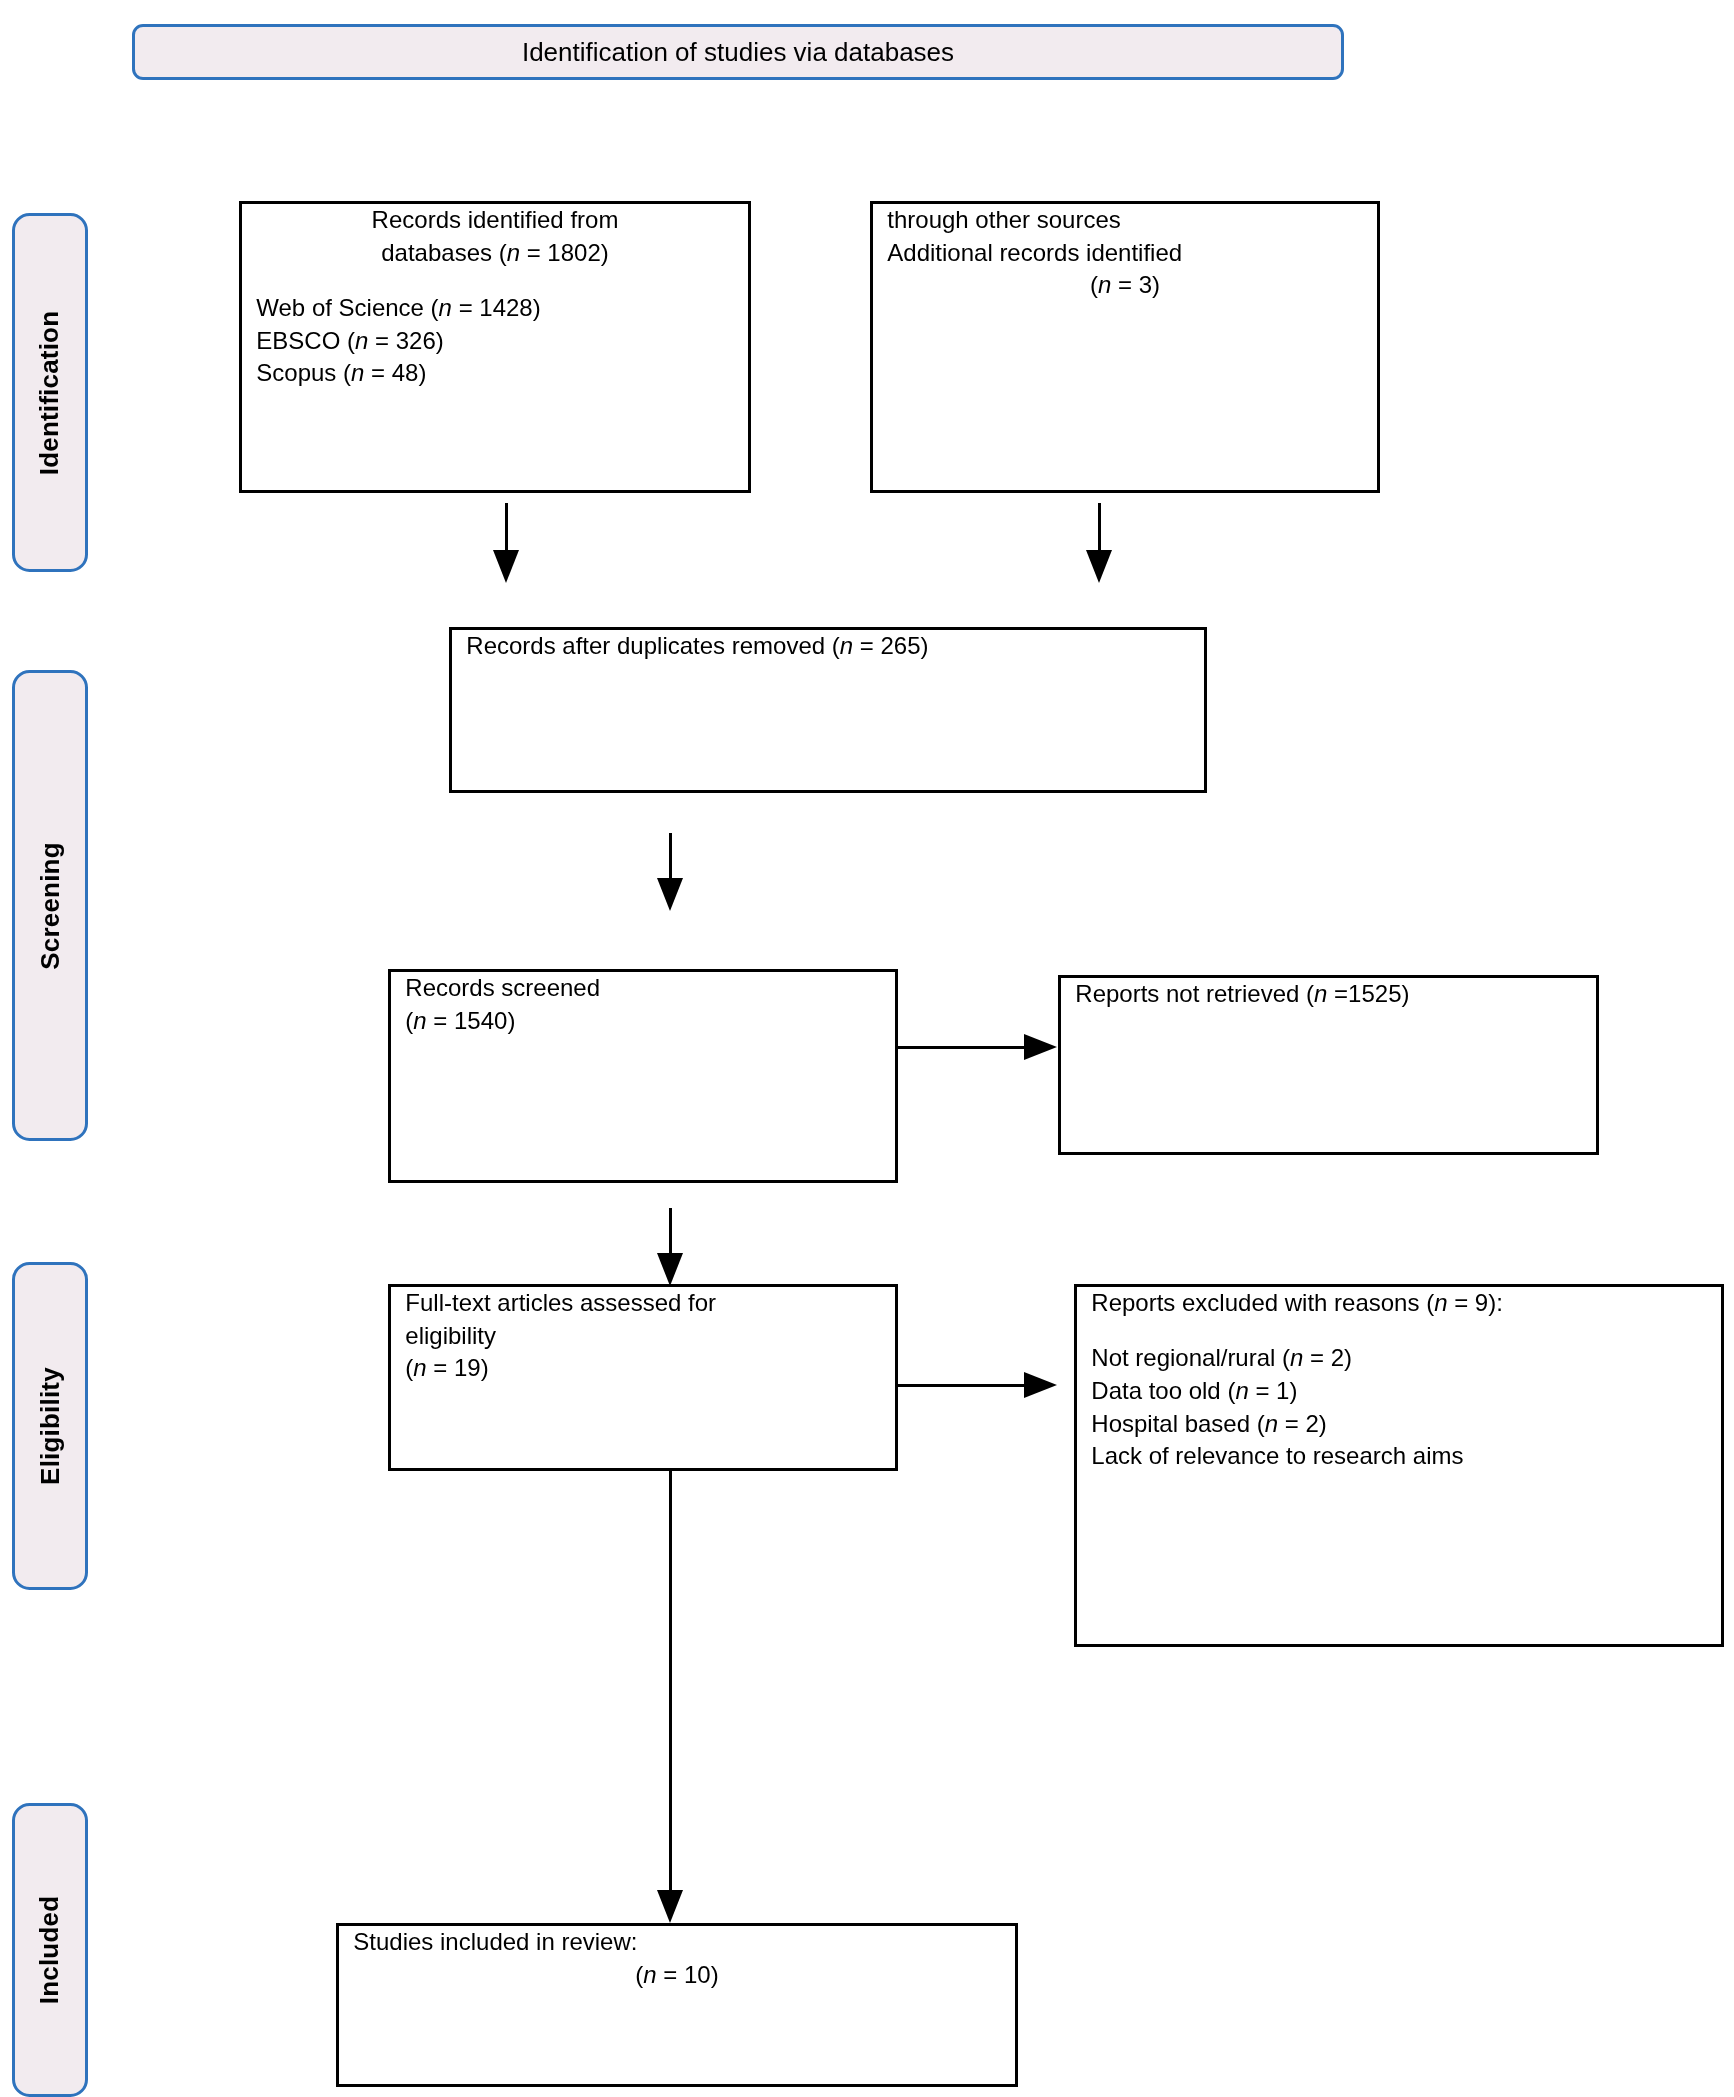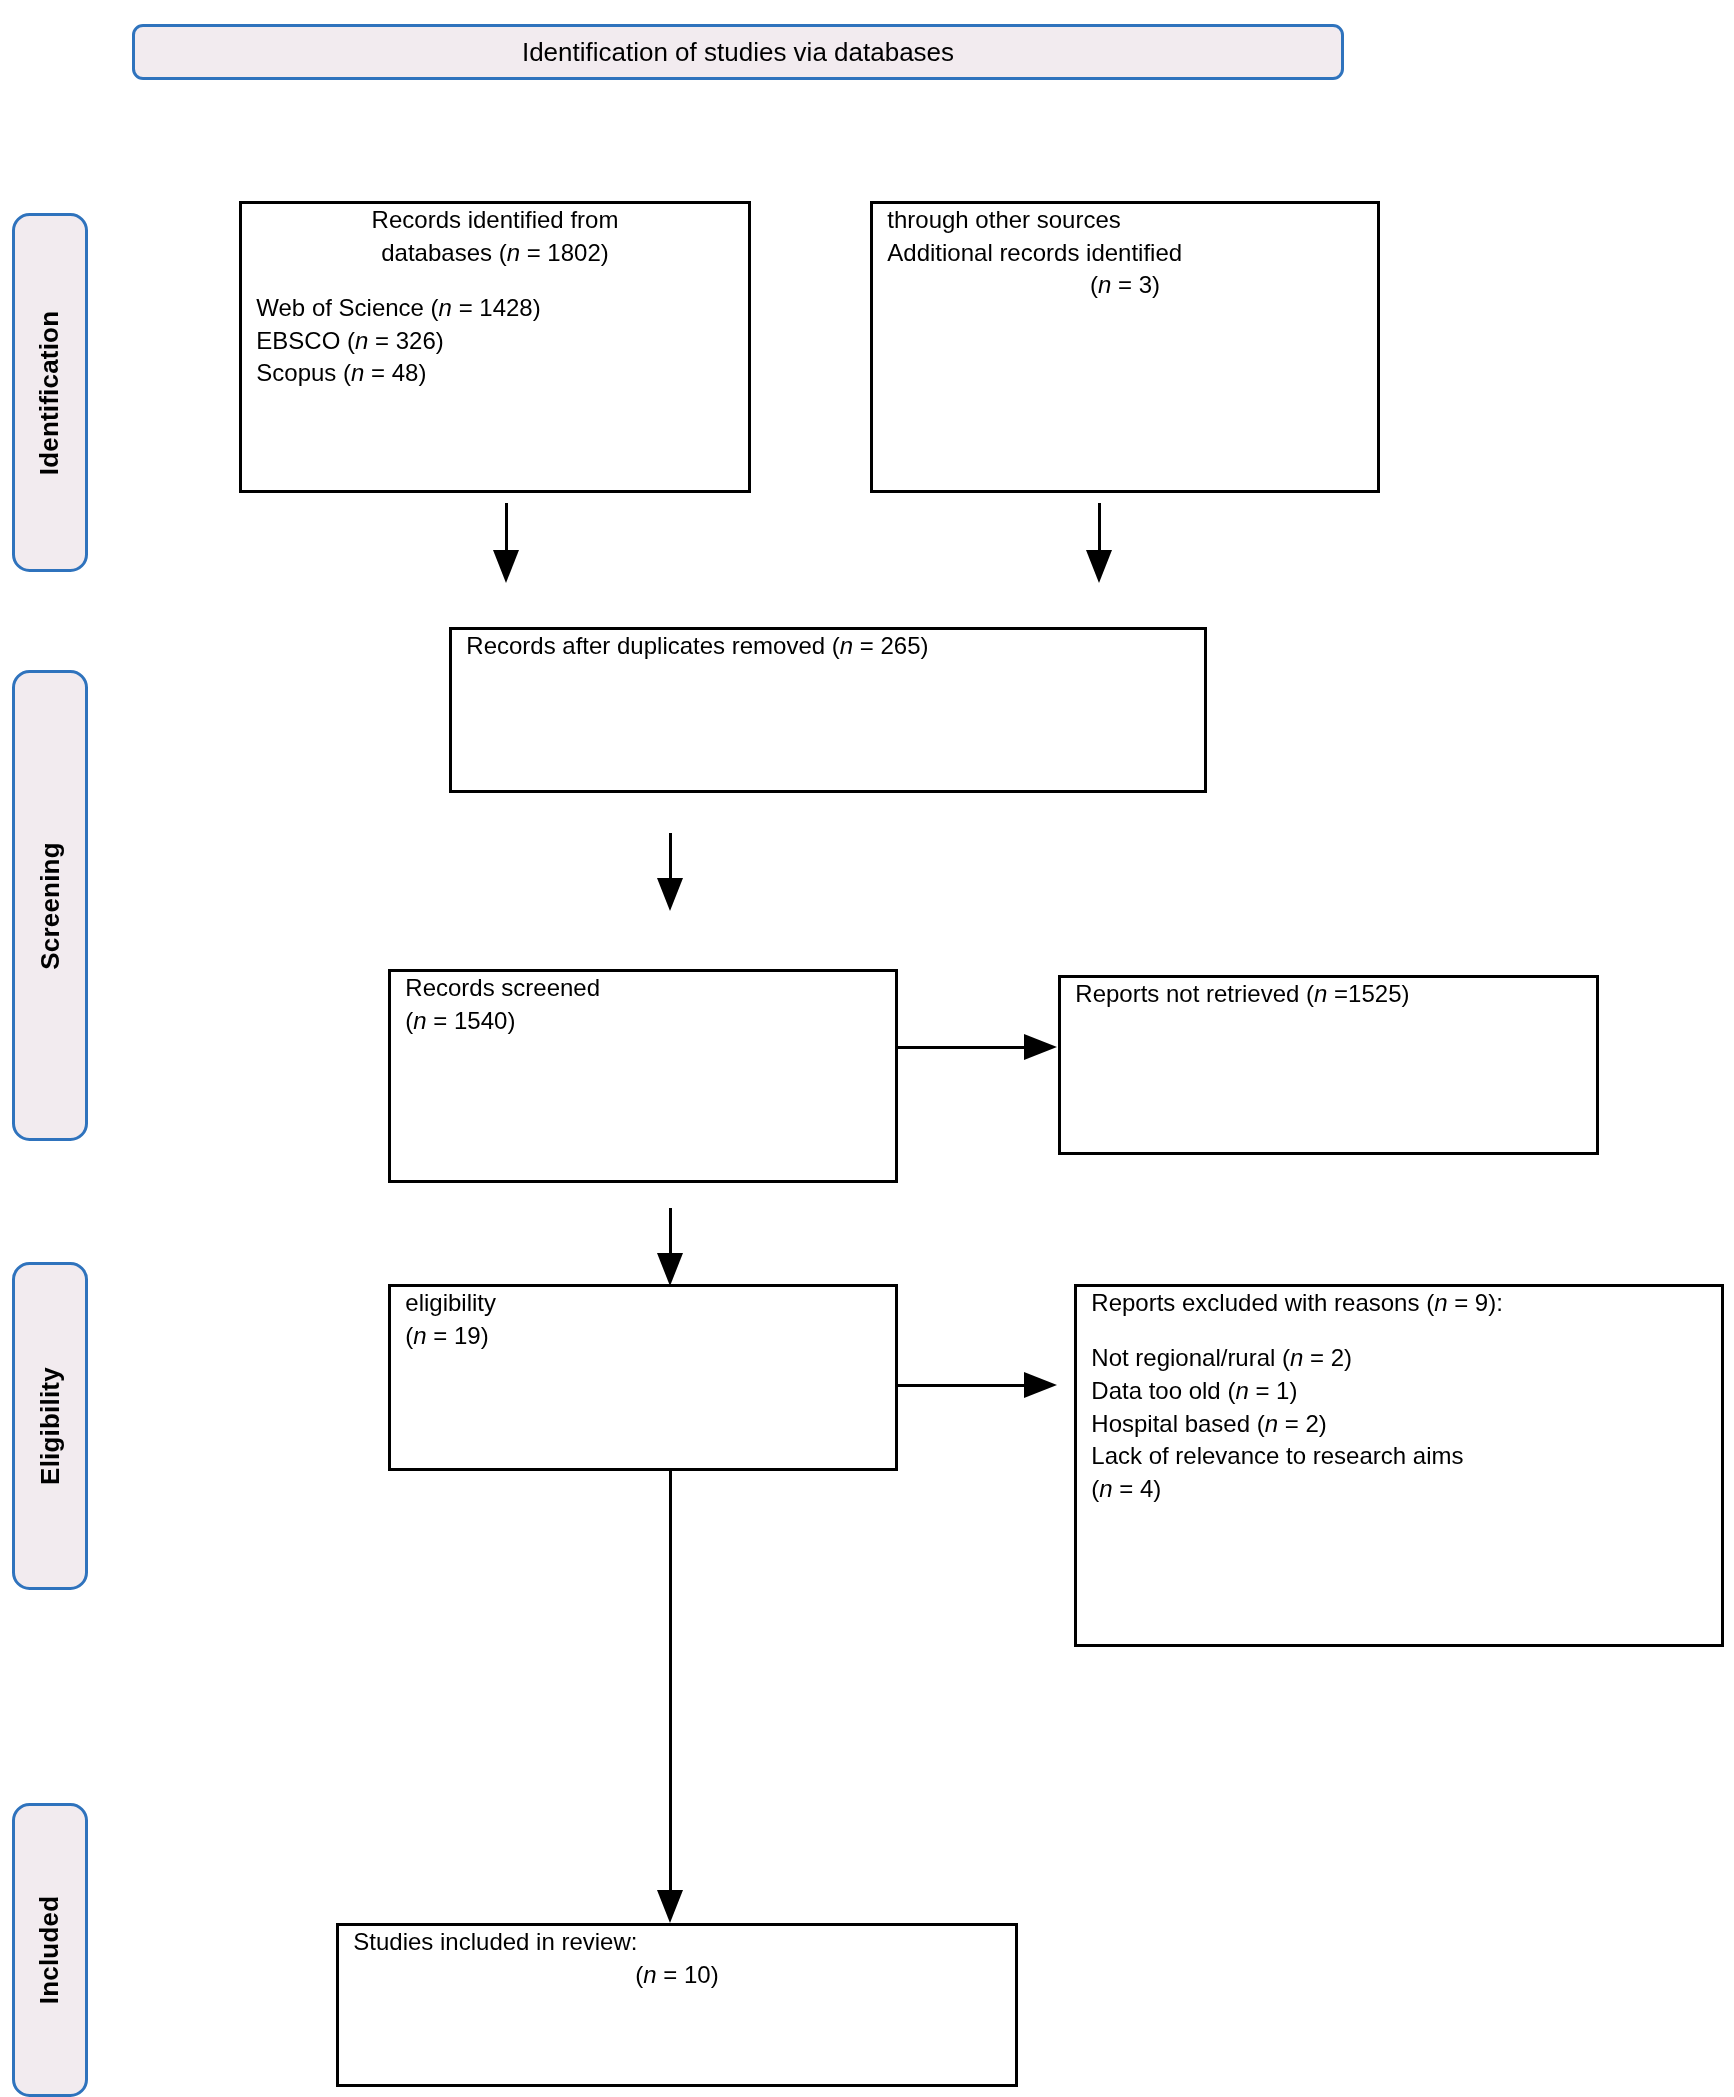--- a/index.html
+++ b/index.html
@@ -209,39 +209,39 @@
     </div>
   </div>
 
   <div class="arrow-v" style="left:657px; top:1208px; width:26px; height:78px;">
     <div class="shaft" style="height:45px;"></div>
     <div class="head"></div>
   </div>
 
   <div class="flow-box" style="left:388px; top:1284px; width:510px; height:187px;">
     <div class="lines">
+      <div class="line left">Full-text articles assessed for</div>
       <div class="line left">eligibility</div>
       <div class="line left">(<i>n</i> = 19)</div>
     </div>
   </div>
 
   <div class="arrow-h" style="left:898px; top:1372px; width:159px; height:26px;">
     <div class="shaft" style="width:127px;"></div>
     <div class="head"></div>
   </div>
 
   <div class="flow-box" style="left:1074px; top:1284px; width:650px; height:363px;">
     <div class="lines">
       <div class="line left">Reports excluded with reasons (<i>n</i> = 9):</div>
       <div class="line spacer"></div>
       <div class="line left">Not regional/rural (<i>n</i> = 2)</div>
       <div class="line left">Data too old (<i>n</i> = 1)</div>
       <div class="line left">Hospital based (<i>n</i> = 2)</div>
       <div class="line left">Lack of relevance to research aims</div>
-      <div class="line left">(<i>n</i> = 4)</div>
     </div>
   </div>
 
   <div class="arrow-v" style="left:657px; top:1470px; width:26px; height:453px;">
     <div class="shaft" style="height:420px;"></div>
     <div class="head"></div>
   </div>
 
   <div class="flow-box" style="left:336px; top:1923px; width:682px; height:164px;">
     <div class="lines">

